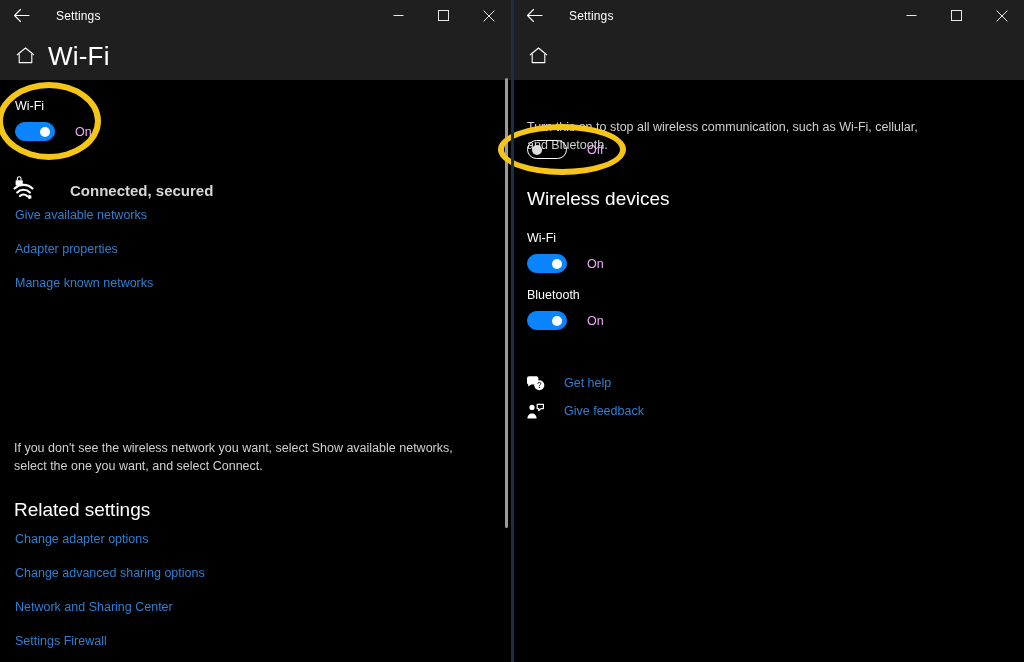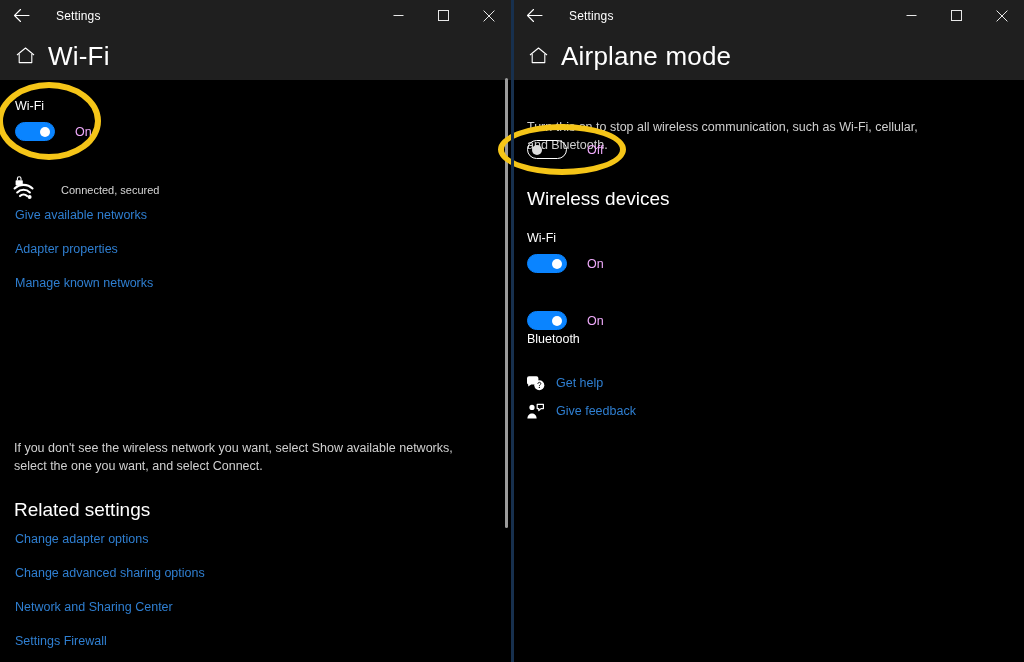--- a/index.html
+++ b/index.html
@@ -168,22 +168,23 @@
     width: 30px;
     height: 30px;
     color: #ffffff;
     flex: none;
     display: flex;
     align-items: center;
     justify-content: center;
   }
   .status-text {
     color: #d6d6d6;
-    font-size: 11px;
-    margin-left: 19px;
+    font-size: 15px;
+    margin-left: 28px;
+    font-weight: bold;
   }
 
   a.link, .link {
     display: block;
     color: #2f7fd1;
     font-size: 12.5px;
     text-decoration: none;
   }
 
   .heading {
@@ -240,20 +241,21 @@
     left: 498px;
     top: 124px;
     width: 128px;
     height: 51px;
   }
 
   
   .help-row {
     display: flex;
     align-items: center;
+    gap: 8px;
   }
   .help-icon {
     width: 20px;
     height: 20px;
     color: #ffffff;
     flex: none;
     display: flex;
     align-items: center;
     justify-content: center;
   }
@@ -377,21 +379,20 @@
       </div>
     </div>
 
     <div class="page-header">
       <div class="home-icon">
         <svg width="19" height="17" viewBox="0 0 19 17" fill="none" aria-hidden="true">
           <path d="M1 8L9.5 1L18 8" stroke="currentColor" stroke-width="1.1" stroke-linejoin="round"></path>
           <path d="M3.2 7.1V15.6H15.8V7.1" stroke="currentColor" stroke-width="1.1" stroke-linejoin="round"></path>
         </svg>
       </div>
-      <div class="page-title">Airplane mode</div>
     </div>
 
     <div class="content">
 
       <div class="abs body-text" style="left:14px; top:18px;">Turn this on to stop all wireless communication, such as Wi-Fi, cellular,</div>
       <div class="abs body-text" style="left:14px; top:36px;">and Bluetooth.</div>
 
       <div class="abs toggle-row" style="left:14px; top:60px;">
         <div class="toggle off">
           <div class="knob"></div>
@@ -402,21 +403,21 @@
       <div class="abs heading" style="left:14px; top:108px;">Wireless devices</div>
 
       <div class="abs section-label" style="left:14px; top:151px;">Wi-Fi</div>
       <div class="abs toggle-row" style="left:14px; top:174px;">
         <div class="toggle on">
           <div class="knob"></div>
         </div>
         <div class="toggle-state">On</div>
       </div>
 
-      <div class="abs section-label" style="left:14px; top:208px;margin-top:44px;">Bluetooth</div>
+      <div class="abs section-label" style="left:14px; top:208px;">Bluetooth</div>
       <div class="abs toggle-row" style="left:14px; top:231px;">
         <div class="toggle on">
           <div class="knob"></div>
         </div>
         <div class="toggle-state">On</div>
       </div>
 
       <div class="abs help-row" style="left:12px; top:293px;">
         <div class="help-icon">
           <svg width="19" height="17" viewBox="0 0 19 17" fill="none" aria-hidden="true">

